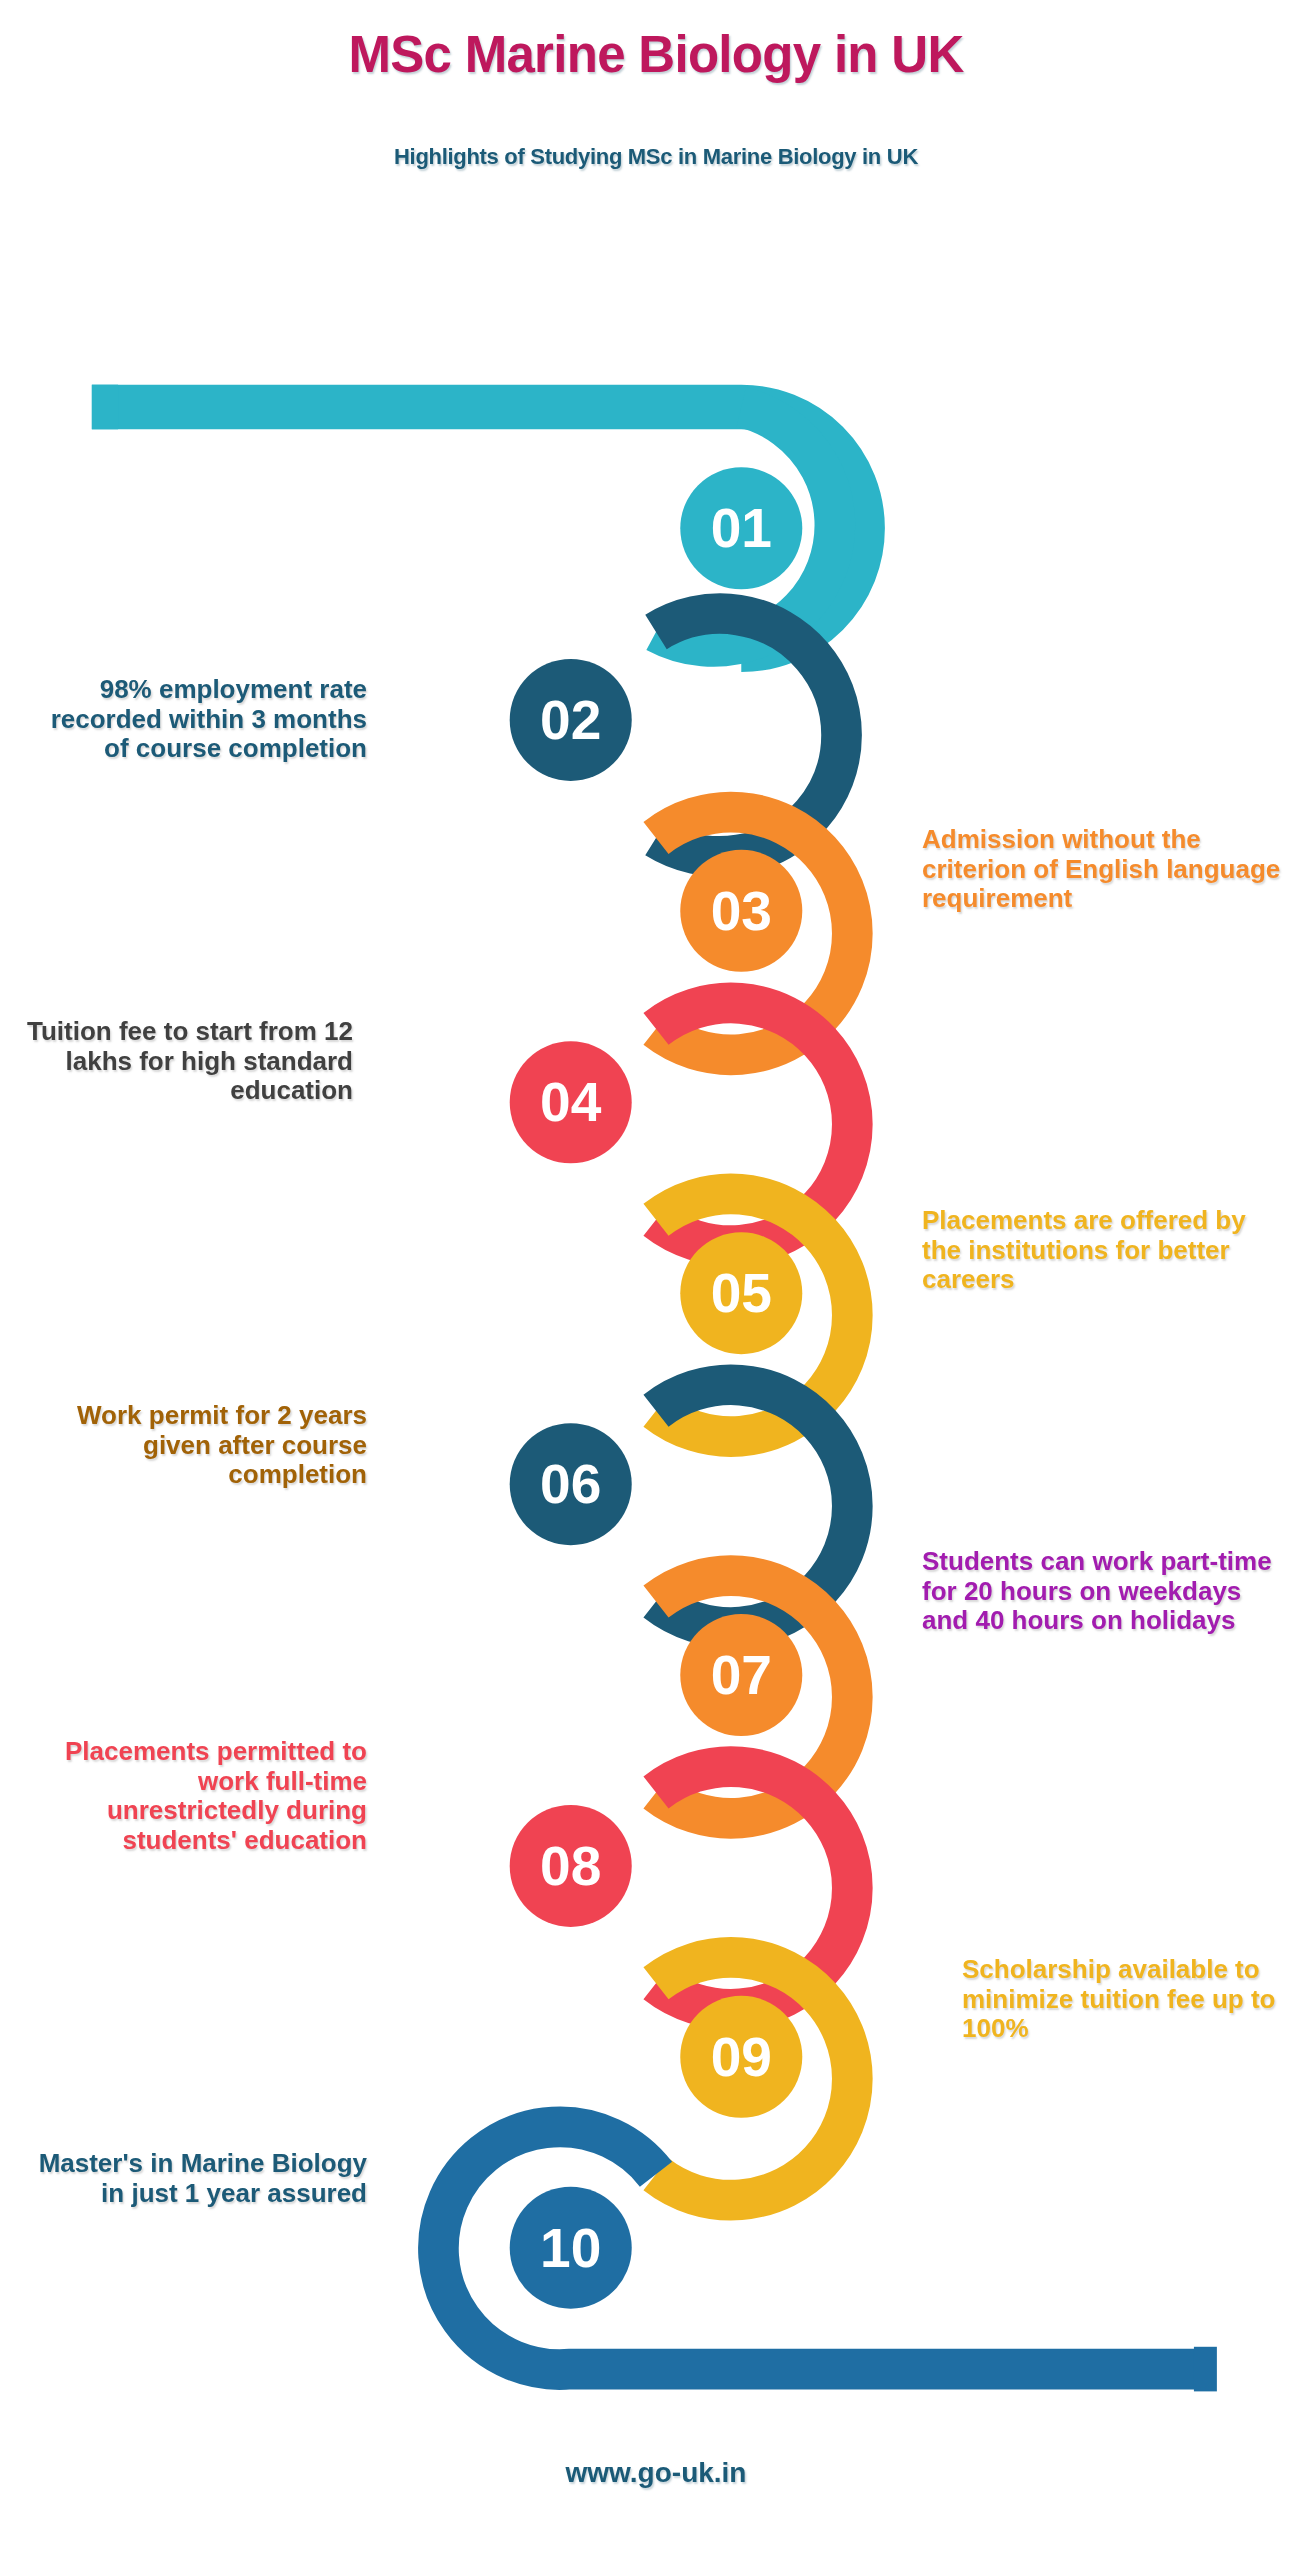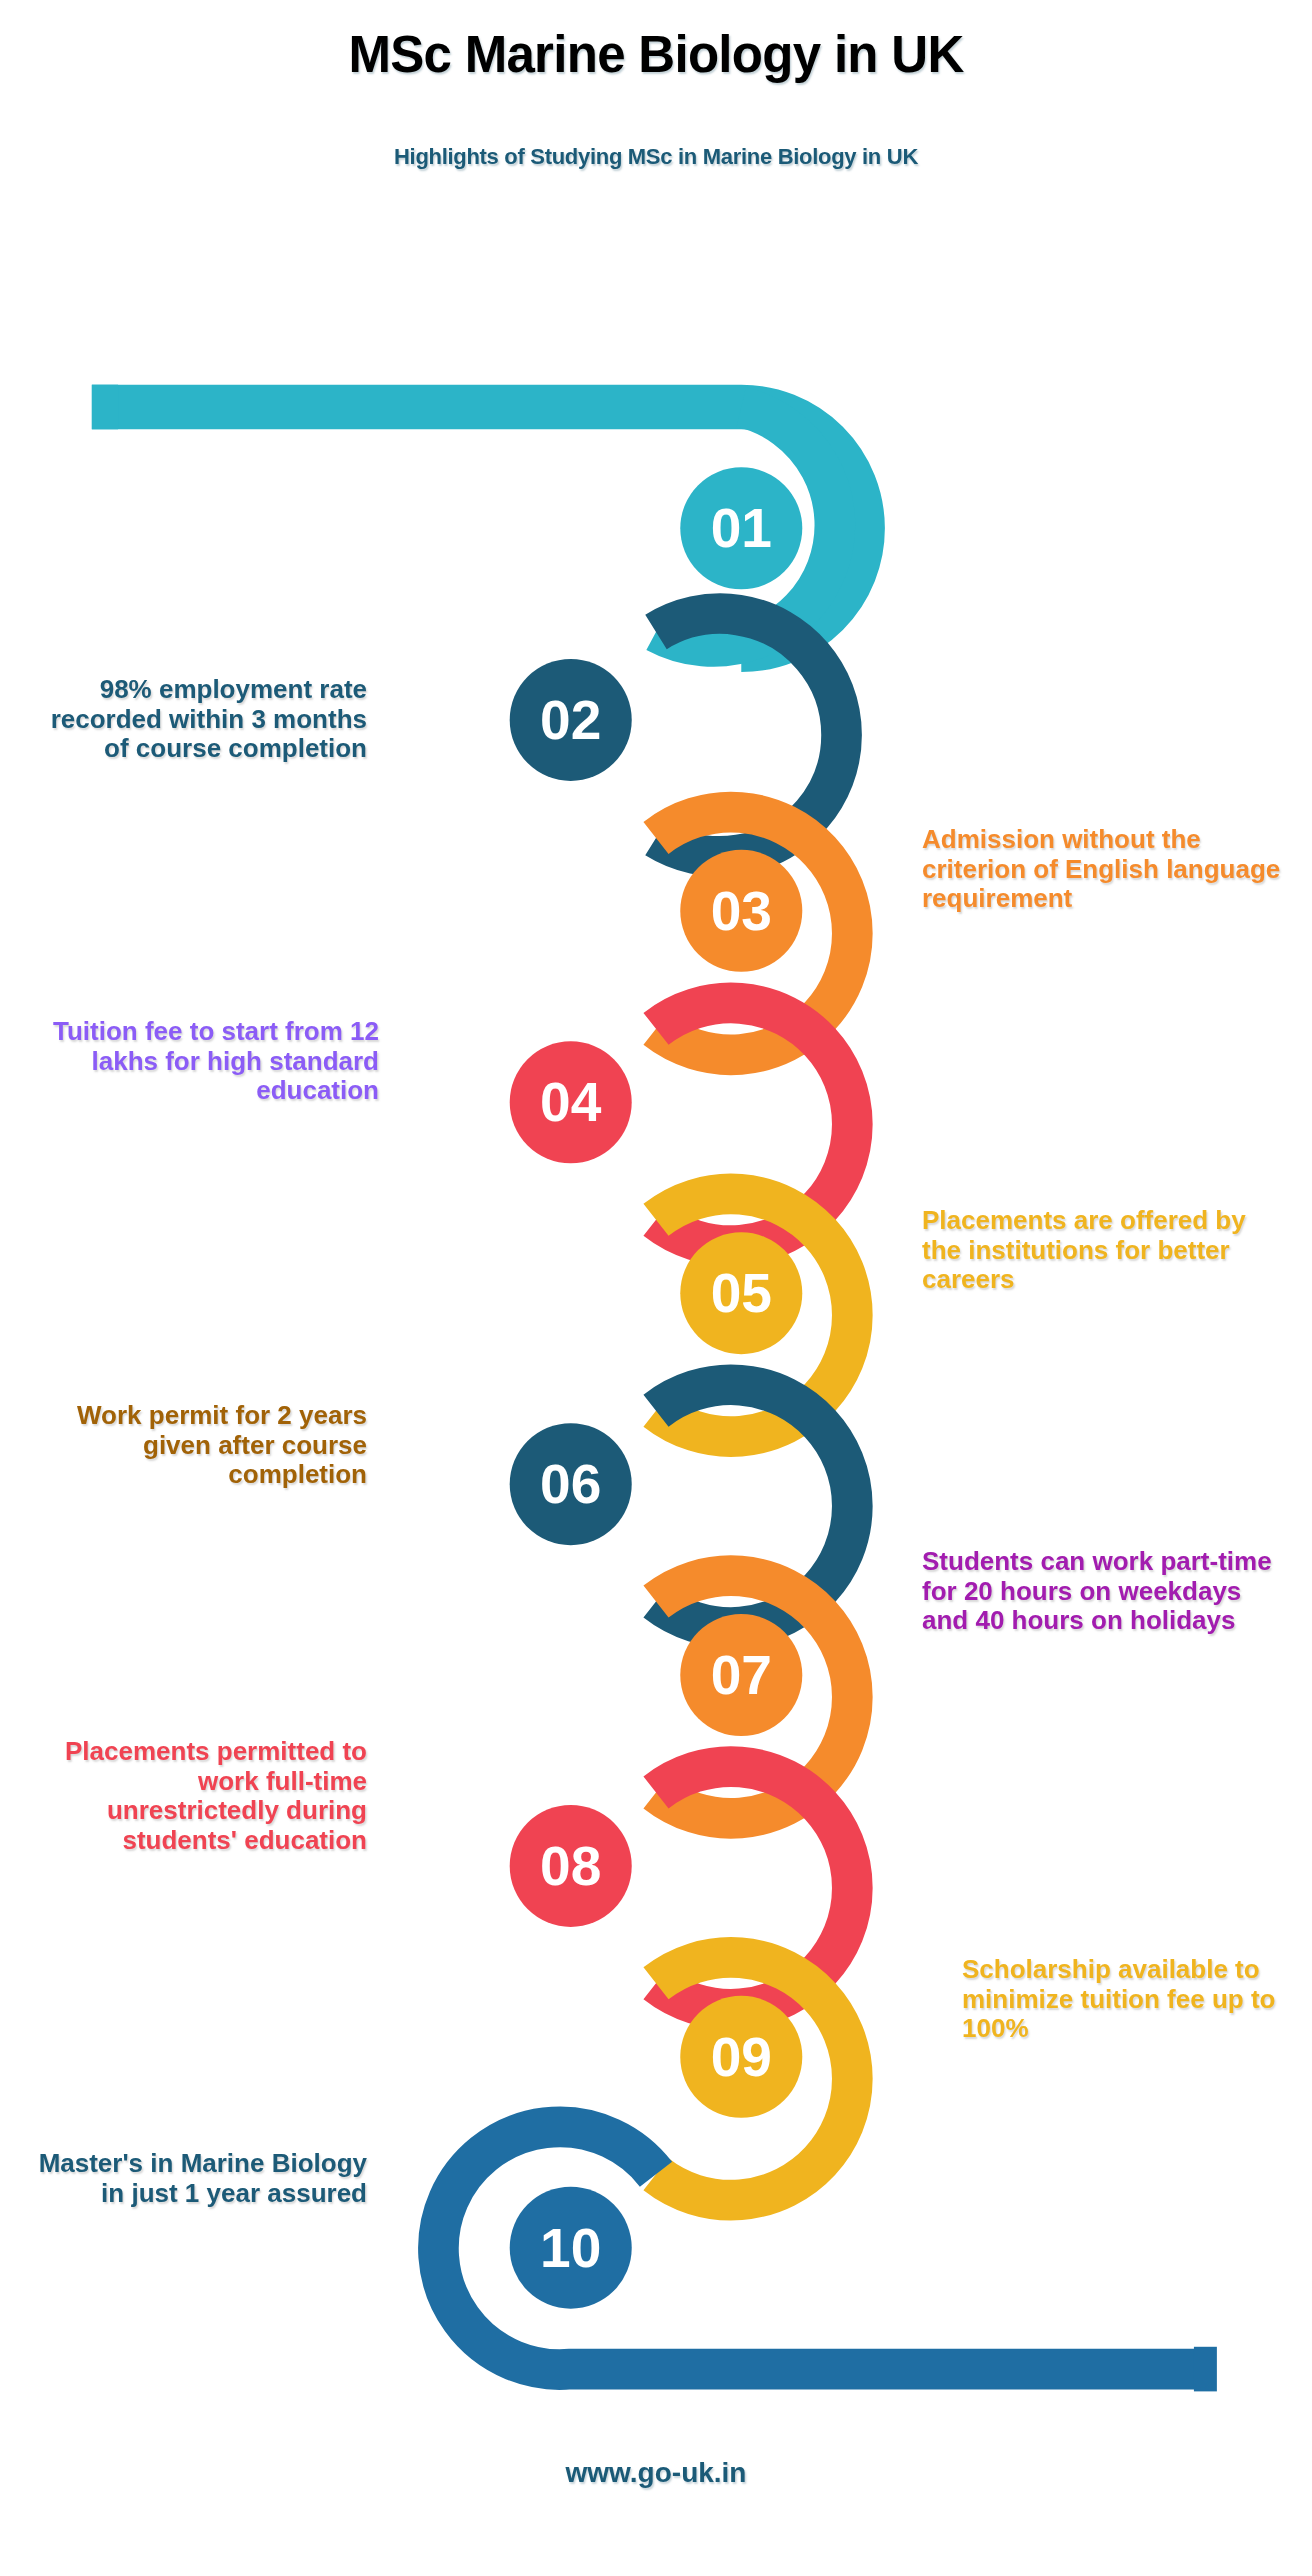--- a/index.html
+++ b/index.html
@@ -5,21 +5,21 @@
   html,body{margin:0;padding:0;background:#ffffff;}
   body{
     width:1312px;height:2576px;position:relative;overflow:hidden;
     font-family:"Liberation Sans", sans-serif;
     background:#ffffff;
   }
   #root{position:relative;width:1312px;height:2576px;}
 
   .hdr{position:absolute;left:0;width:1312px;text-align:center;}
   #title{
-    top:25px;font-size:51px;font-weight:bold;color:#000000;
+    top:25px;font-size:51px;font-weight:bold;color:#be185d;
     letter-spacing:-0.7px;
     text-shadow:1.3px 2px 2px rgba(120,150,165,.45);
   }
   #subtitle{
     top:144px;font-size:22px;font-weight:bold;color:#1b5a77;
     letter-spacing:-0.3px;
     text-shadow:1.3px 2px 2px rgba(120,150,165,.45);
   }
   #footer{
     top:2457px;font-size:28px;font-weight:bold;color:#1b5a77;
@@ -117,21 +117,21 @@
     </g>
     <rect x="1820" y="3577" width="35" height="68" fill="#1f6ea3"></rect>
 
   </svg>
 
 
   <div class="caption cap-left" style="left:26px; top:643px; color:#1c5a77;margin-top:32px;">98% employment rate recorded within 3 months of course completion</div>
 
   <div class="caption cap-right" style="left:922px; top:825px; color:#f58b2c;">Admission without the criterion of English language requirement</div>
 
-  <div class="caption cap-left" style="left:38px; top:1017px; color:#8b5cf6;">Tuition fee to start from 12 lakhs for high standard education</div>
+  <div class="caption cap-left" style="left:12px; top:1017px; color:#404040;">Tuition fee to start from 12 lakhs for high standard education</div>
 
   <div class="caption cap-right" style="left:922px; top:1206px; color:#f0b41f;">Placements are offered by the institutions for better careers</div>
 
   <div class="caption cap-left" style="left:26px; top:1401px; color:#a16207;">Work permit for 2 years given after course completion</div>
 
   <div class="caption cap-right" style="left:922px; top:1547px; color:#a21caf;">Students can work part-time for 20 hours on weekdays and 40 hours on holidays</div>
 
   <div class="caption cap-left" style="left:26px; top:1737px; color:#f04352;">Placements permitted to work full-time unrestrictedly during students' education</div>
 
   <div class="caption cap-right" style="left:922px; top:1955px; color:#f0b41f;margin-left:40px;">Scholarship available to minimize tuition fee up to 100%</div>

